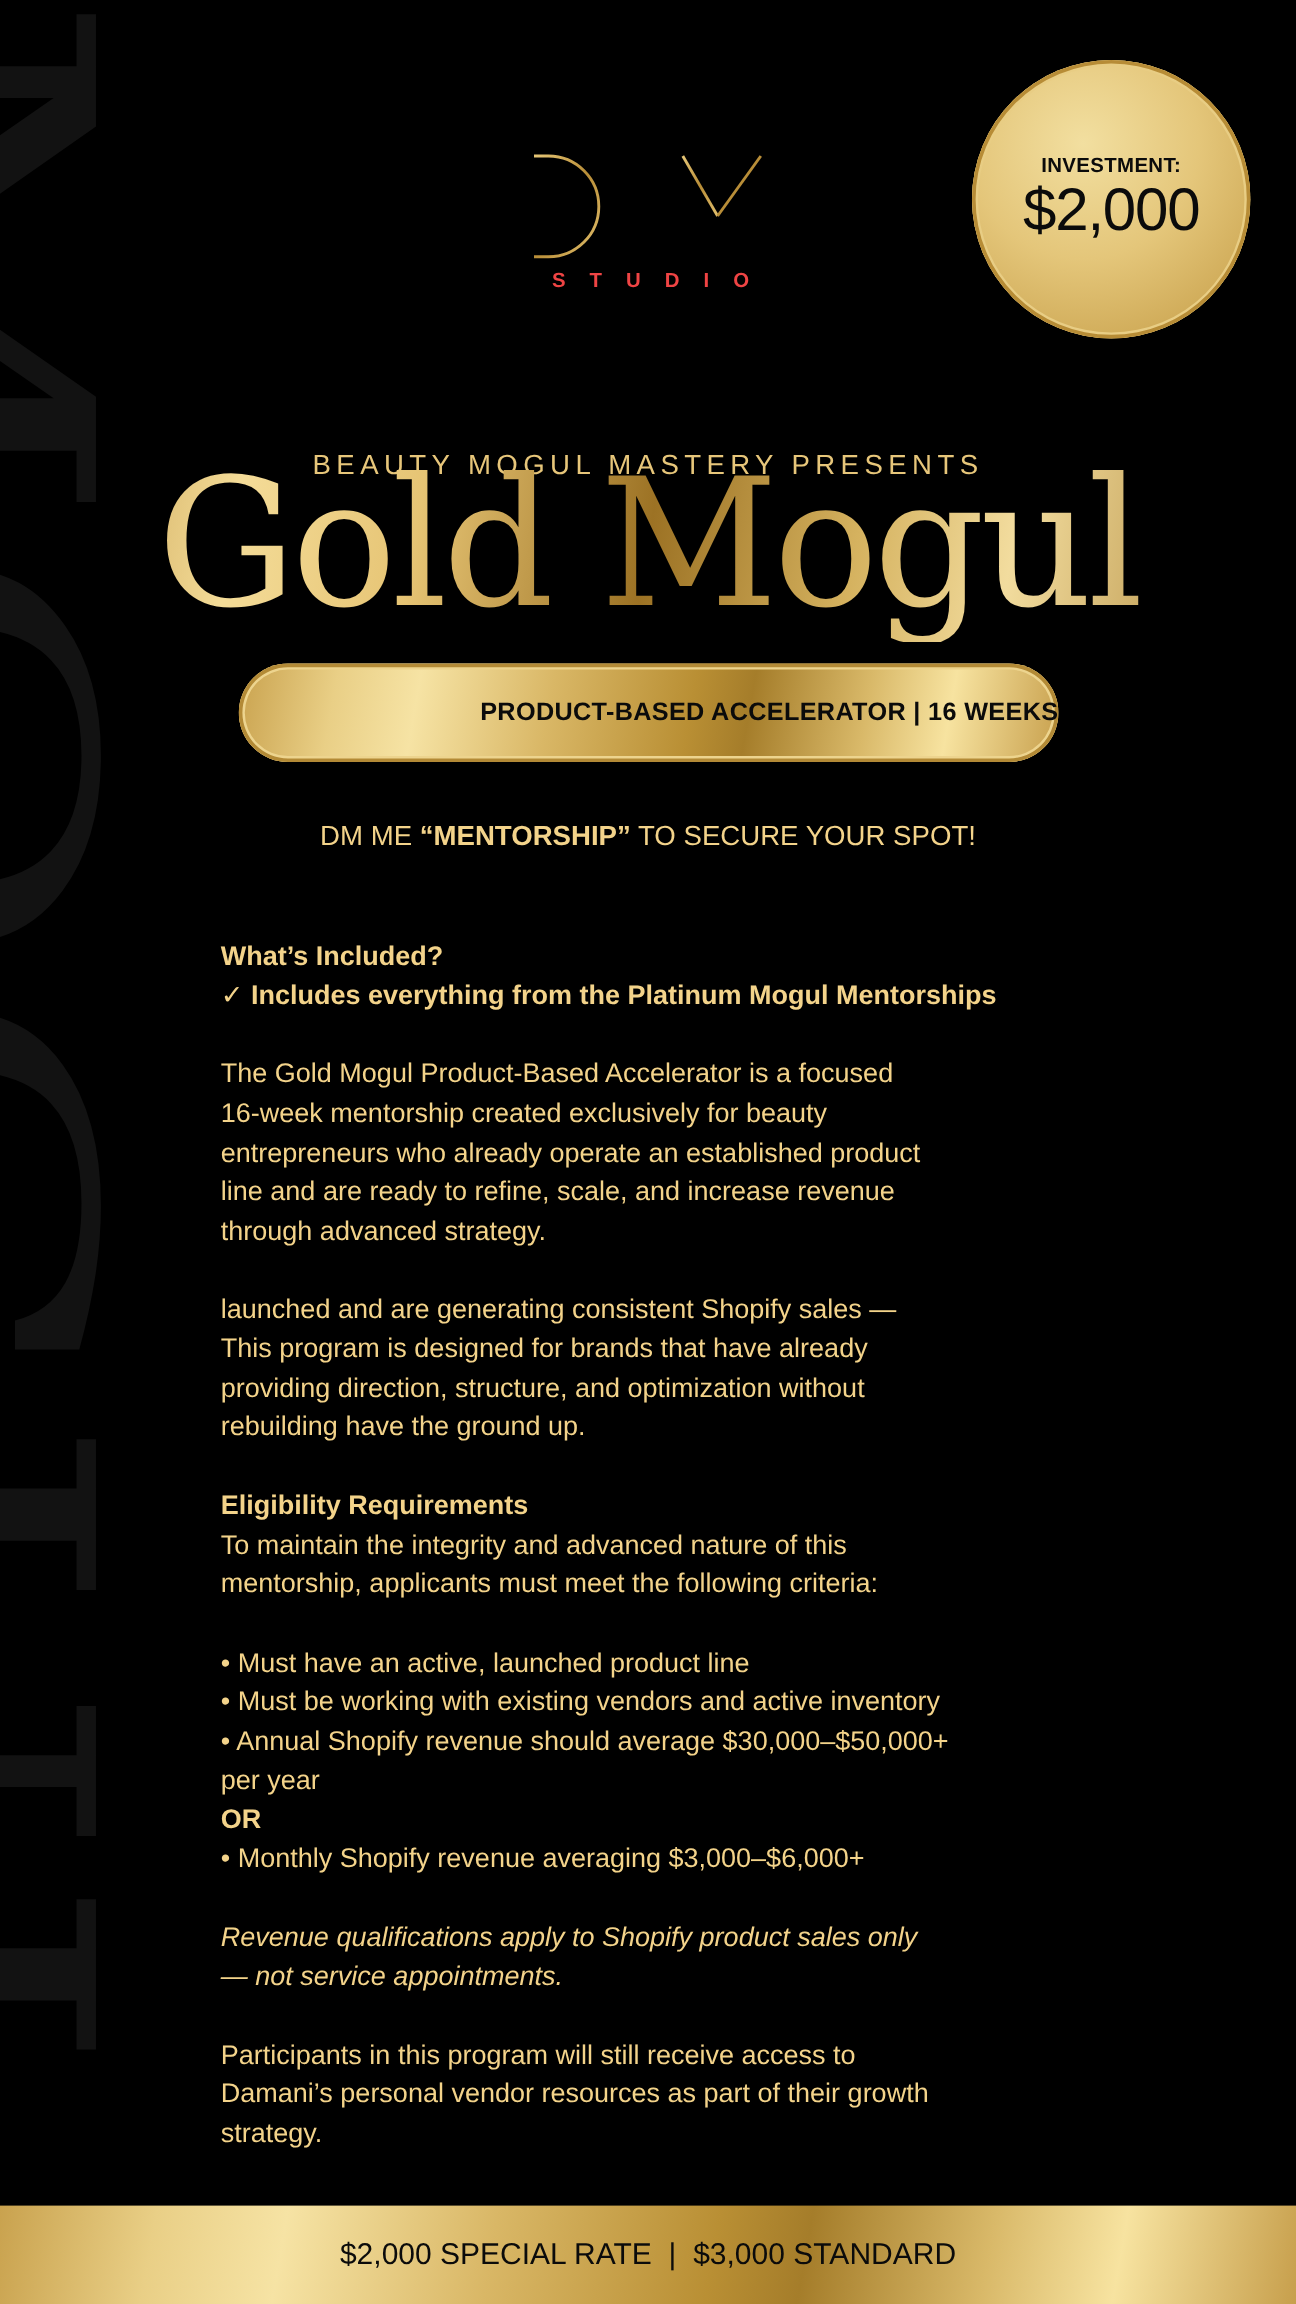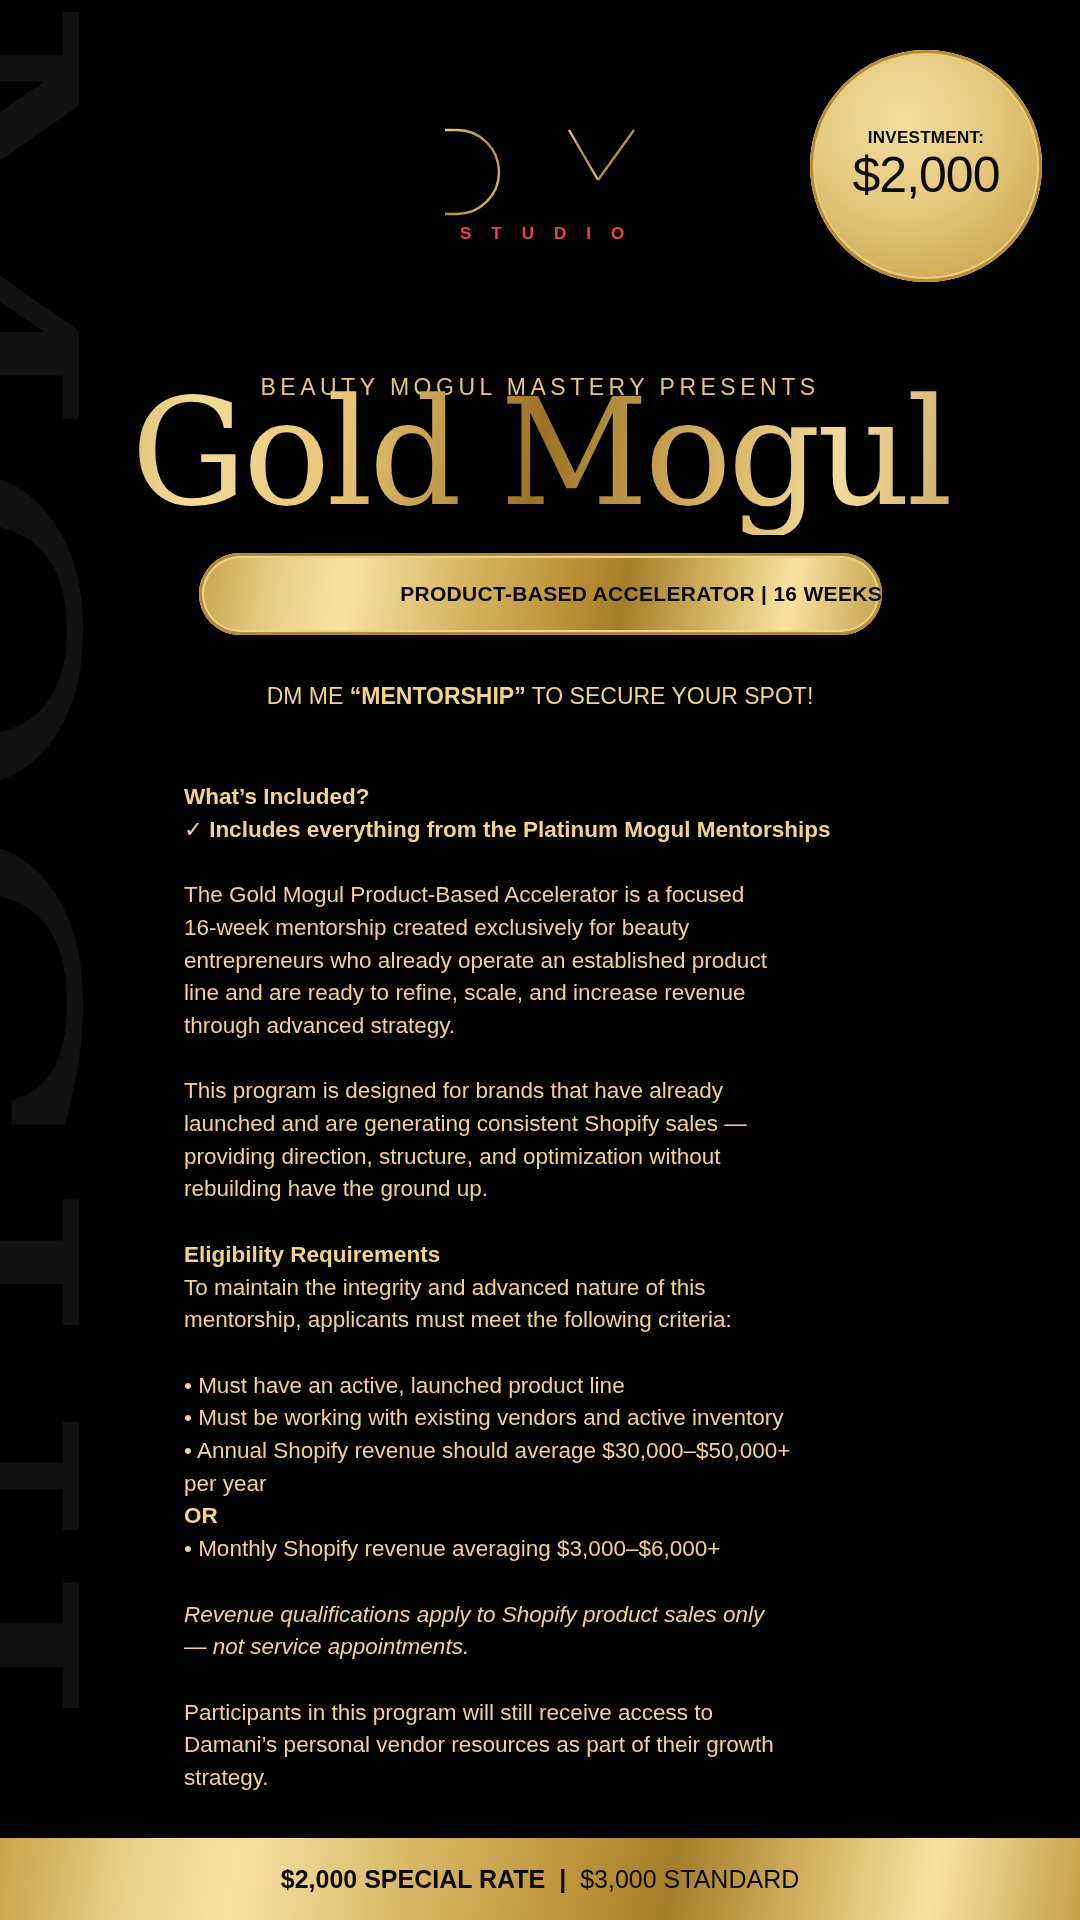--- a/index.html
+++ b/index.html
@@ -84,21 +84,21 @@
     .content .h { font-weight: bold; }
     .content p { margin: 0; }
     .gap { height: 32.7px; }
     .italic { font-style: italic; }
 
     .footer {
       position: absolute; left: 0; top: 1838px; width: 1080px; height: 82px;
       display: flex; align-items: center; justify-content: center;
       color: #0b0b0b; font-size: 25px;
     }
-    .footer .strong { font-weight: bold; }
+    .footer .strong { font-weight: normal; }
     .footer .sep { margin: 0 14px; }
   </style>
 </head>
 <body>
 
 <div class="watermark">MOGUL</div>
 
 <div class="logo">
   <svg class="logo-mark" width="194" height="90" viewBox="0 0 194 90">
     <defs>
@@ -159,22 +159,22 @@
   <div>
     <p>The Gold Mogul Product-Based Accelerator is a focused</p>
     <p>16-week mentorship created exclusively for beauty</p>
     <p>entrepreneurs who already operate an established product</p>
     <p>line and are ready to refine, scale, and increase revenue</p>
     <p>through advanced strategy.</p>
   </div>
   <div class="gap"></div>
 
   <div>
+    <p>launched and are generating consistent Shopify sales —</p>
     <p>This program is designed for brands that have already</p>
-    <p>launched and are generating consistent Shopify sales —</p>
     <p>providing direction, structure, and optimization without</p>
     <p>rebuilding have the ground up.</p>
   </div>
   <div class="gap"></div>
 
   <p class="h">Eligibility Requirements</p>
   <p>To maintain the integrity and advanced nature of this</p>
   <p>mentorship, applicants must meet the following criteria:</p>
   <div class="gap"></div>
 

